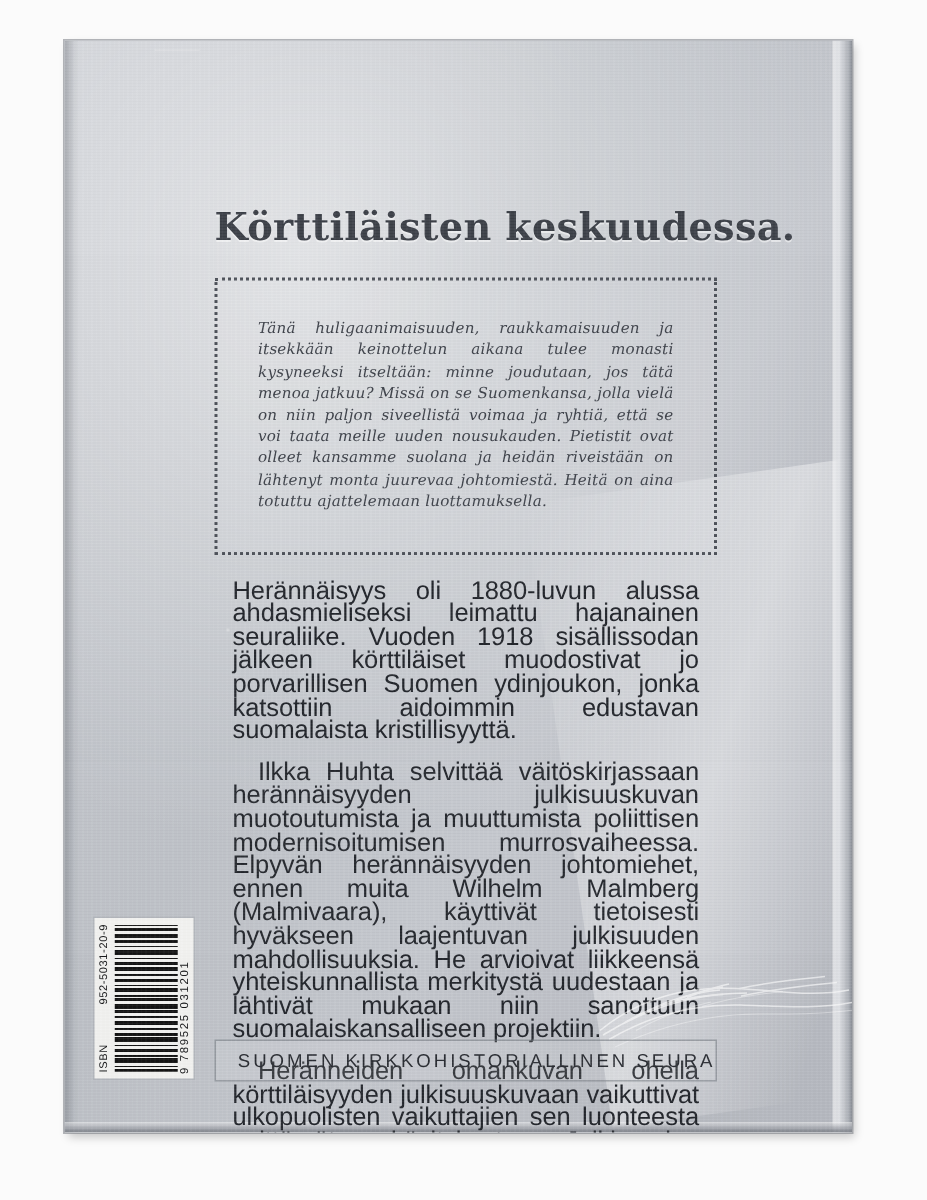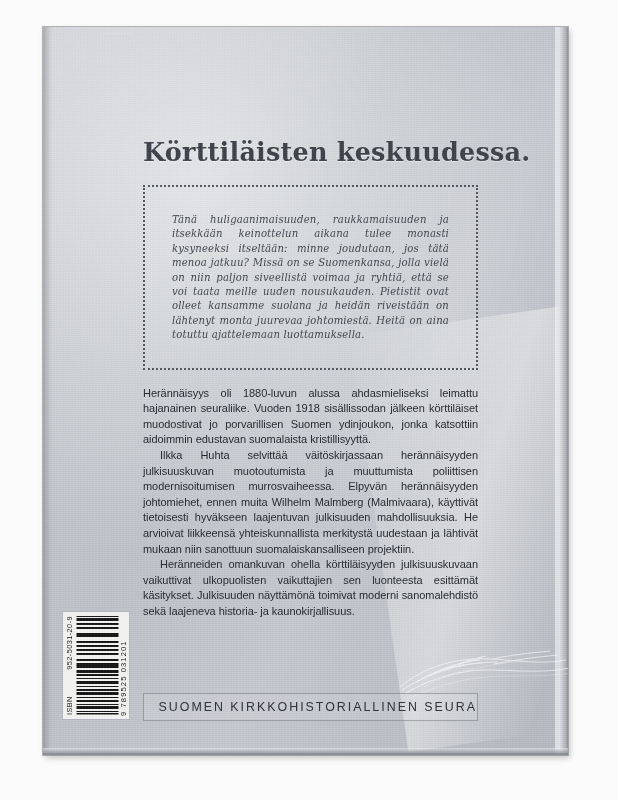--- a/index.html
+++ b/index.html
@@ -133,26 +133,26 @@
     margin: 16px;
     letter-spacing: 0.15px;
   }
 
   
   .blurb {
     margin-top: 16px;
   }
   .blurb p {
     font-family: "Liberation Sans", sans-serif;
-    font-size: 11px;
+    font-size: 17px;
     line-height: 15.6px;
     color: #23262c;
     text-align: justify;
     text-indent: 17px;
-    margin: 0;
+    margin: 12px;
     letter-spacing: -0.05px;
   }
   .blurb p.first { text-indent: 0; }
 
   
   .publisher-bar {
     position: absolute;
     left: 100px;
     top: 666px;
     width: 333px;

